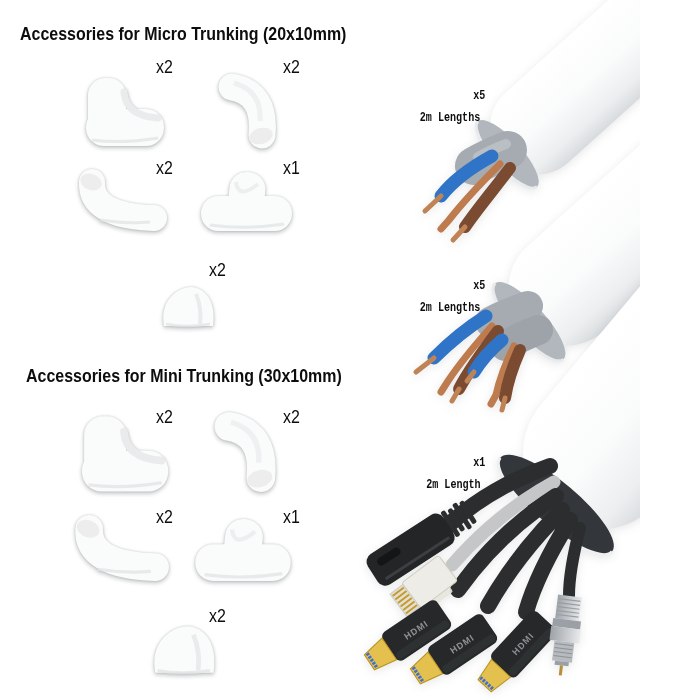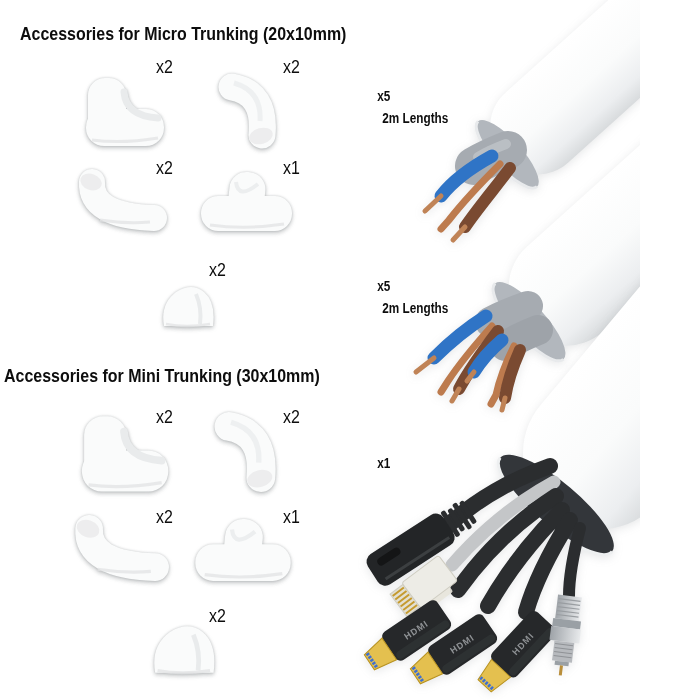--- a/index.html
+++ b/index.html
@@ -1,21 +1,21 @@
 <!DOCTYPE html>
 <html><head>
 <meta charset="utf-8">
 <style>
   html,body{margin:0;padding:0;background:#ffffff;}
   .canvas{position:relative;width:640px;height:700px;background:#ffffff;overflow:hidden;
           font-family:"Liberation Sans",sans-serif;color:#0d0d0d;}
   .heading{position:absolute;margin:0;font-size:19px;line-height:24px;font-weight:bold;color:#0d0d0d;}
   .cond{display:inline-block;transform:scaleX(.84);transform-origin:0 50%;white-space:nowrap;}
   .qty{position:absolute;font-size:19px;font-weight:normal;line-height:20px;}
-  .len-label{position:absolute;width:110px;text-align:left;font-size:14px;font-weight:bold;line-height:22px;}
+  .len-label{position:absolute;width:110px;text-align:right;font-size:12px;font-weight:bold;line-height:22px;font-family:Liberation Mono, monospace;}
   .len-label .cond{transform-origin:50% 50%;}
   .acc{position:absolute;overflow:visible;
        filter:drop-shadow(0 2px 2px rgba(90,95,100,.30)) drop-shadow(0 0 1px rgba(120,125,130,.35));}
   .photo{position:absolute;overflow:visible;filter:drop-shadow(0 2px 5px rgba(100,105,110,.16));}
 </style>
 </head>
 <body>
 
 <div class="canvas">
 
@@ -197,21 +197,21 @@
   <svg class="acc" style="left:198px;top:170px;width:97px;height:62px" viewBox="0 0 97 62">
       <use href="#shape-tee"></use>
     </svg>
   <div class="qty" style="left:283px;top:158px"><span class="cond">x1</span></div>
 
   <svg class="acc" style="left:158px;top:280px;width:62px;height:52px" viewBox="0 0 62 52">
       <use href="#shape-end-cap"></use>
     </svg>
   <div class="qty" style="left:209px;top:260px"><span class="cond">x2</span></div>
 
-  <h1 class="heading" style="left:4px;top:364px"><span class="cond">Accessories for Mini Trunking (30x10mm)</span></h1>
+  <h1 class="heading" style="left:26px;top:364px"><span class="cond">Accessories for Mini Trunking (30x10mm)</span></h1>
 
   <svg class="acc" style="left:66px;top:414px;width:106px;height:82px" viewBox="0 0 95 74">
       <use href="#shape-flat-elbow"></use>
     </svg>
   <div class="qty" style="left:156px;top:407px"><span class="cond">x2</span></div>
 
   <svg class="acc" style="left:214px;top:406px;width:66px;height:92px" viewBox="0 0 62 76">
       <use href="#shape-external-bend"></use>
     </svg>
   <div class="qty" style="left:283px;top:407px"><span class="cond">x2</span></div>
@@ -234,15 +234,16 @@
   <div class="len-label" style="left:376px;top:85px">
     <div><span class="cond">x5</span></div>
     <div><span class="cond">2m Lengths</span></div>
   </div>
   <div class="len-label" style="left:376px;top:275px">
     <div><span class="cond">x5</span></div>
     <div><span class="cond">2m Lengths</span></div>
   </div>
   <div class="len-label" style="left:376px;top:452px">
     <div><span class="cond">x1</span></div>
+    <div><span class="cond">2m Length</span></div>
   </div>
 
 </div>
 
 </body></html>

